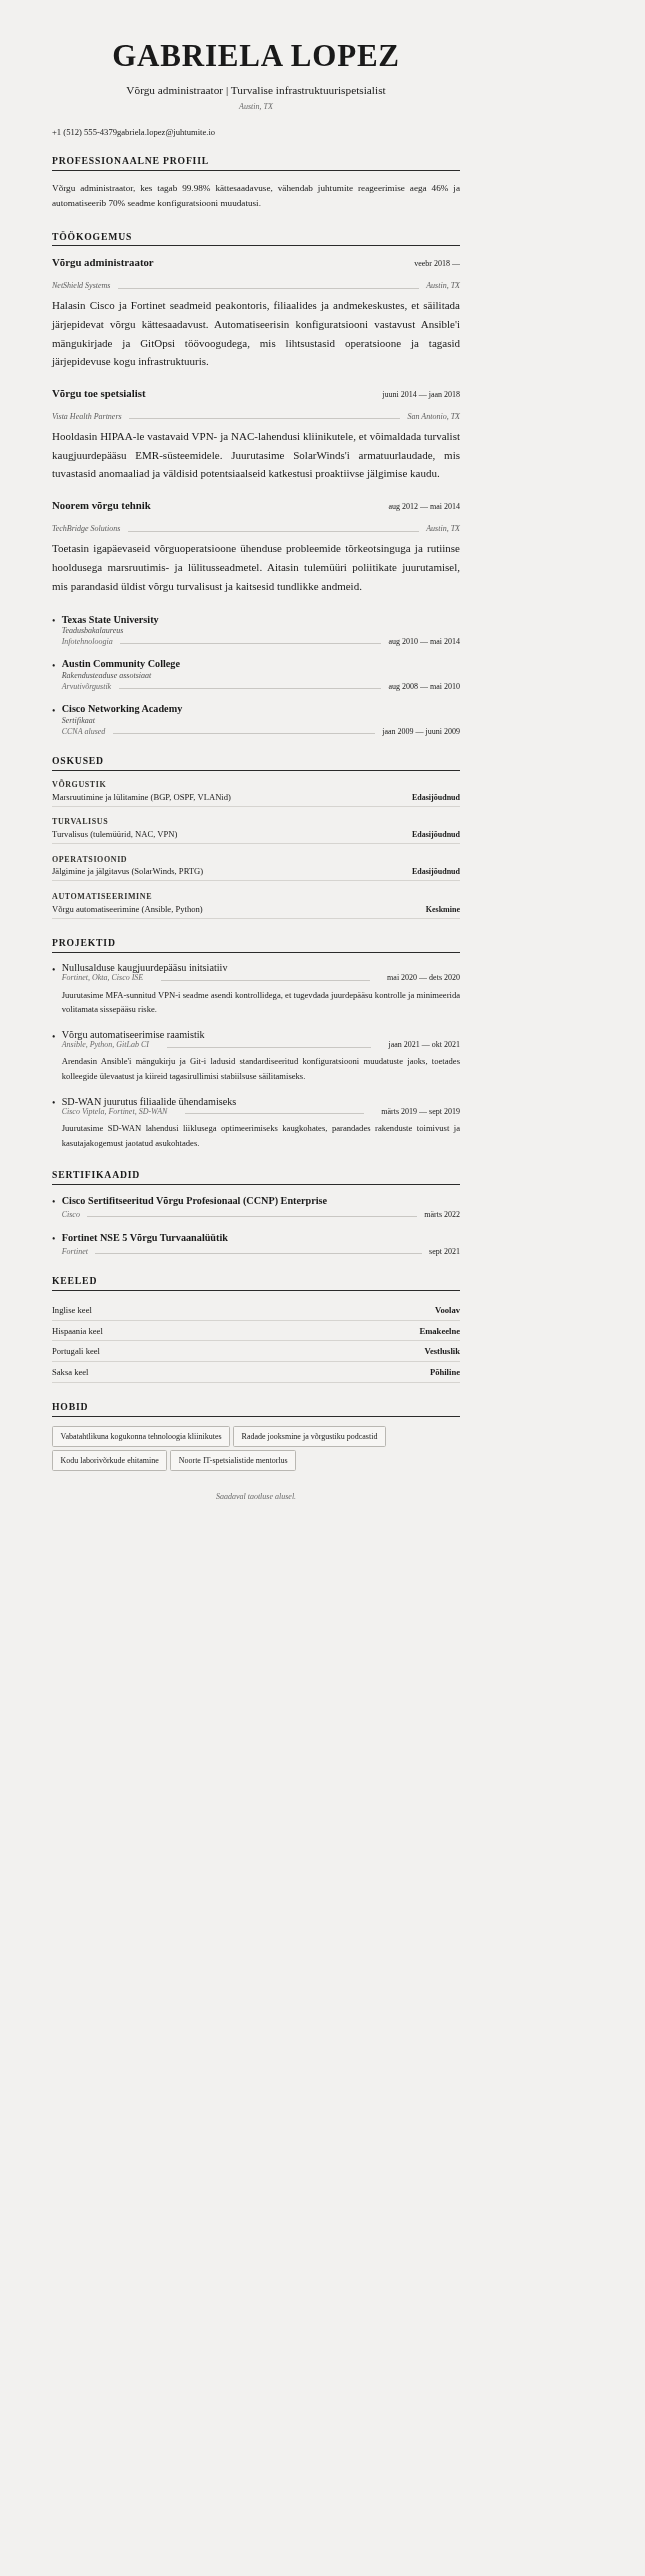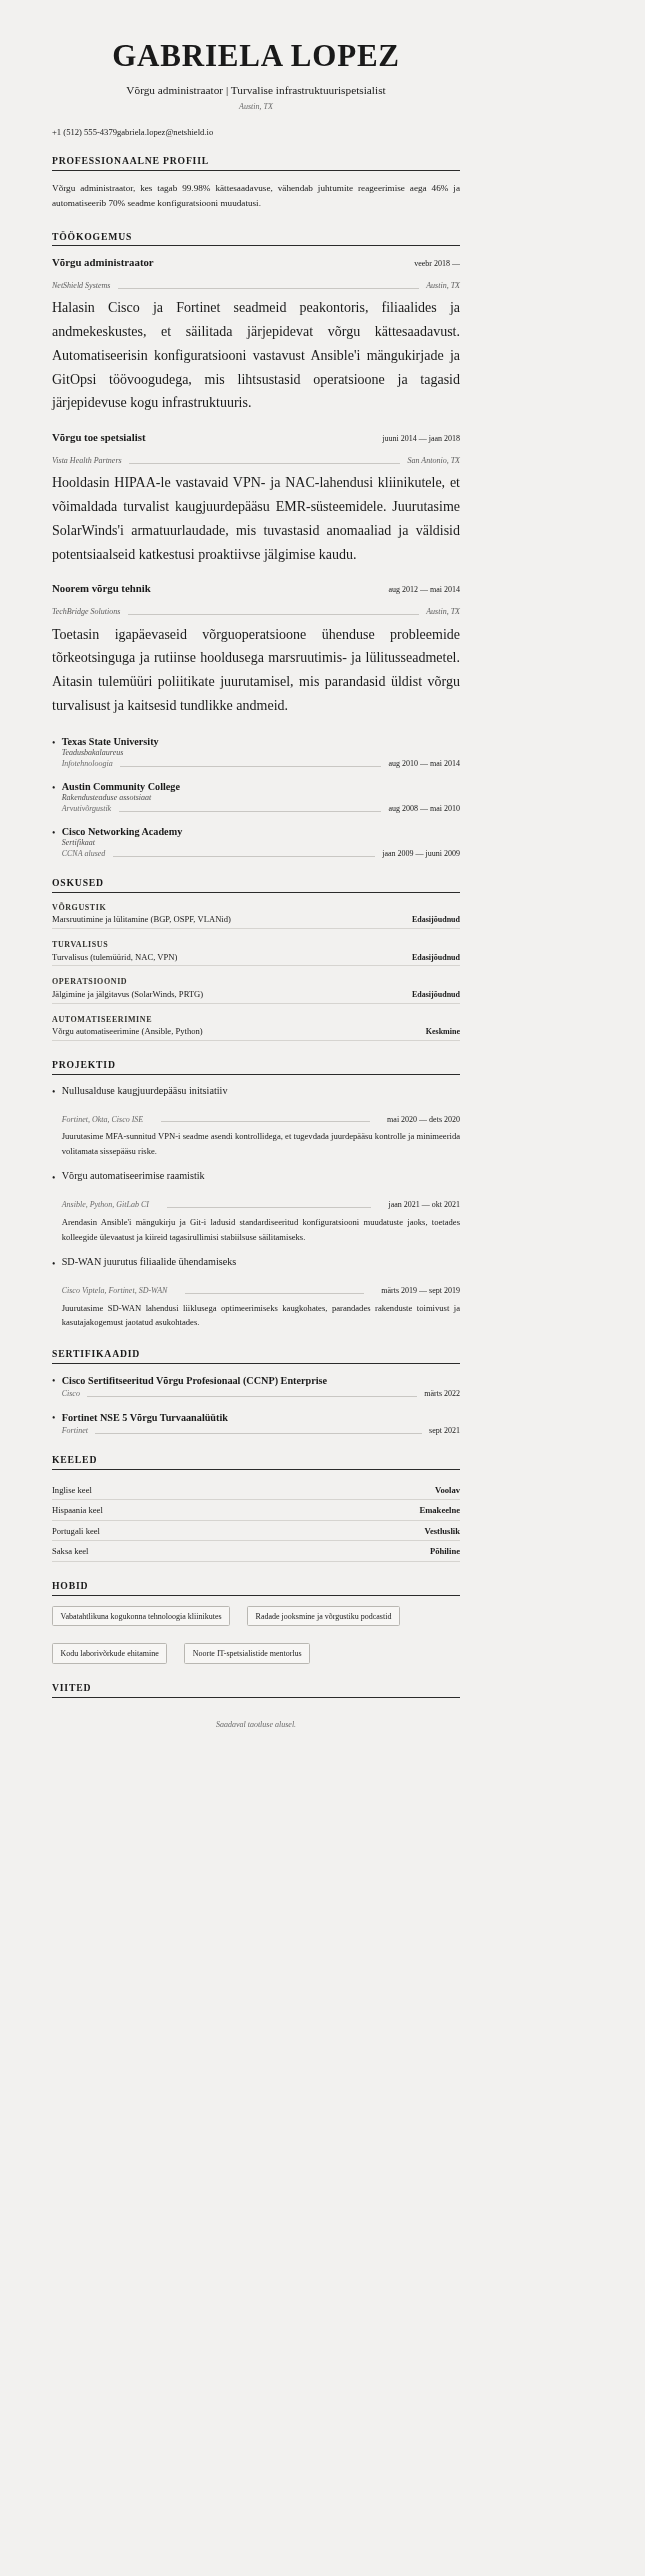--- a/index.html
+++ b/index.html
@@ -70,21 +70,21 @@
   .job-sub {
     display: flex;
     justify-content: space-between;
     align-items: baseline;
     margin-top: 13px;
     margin-bottom: 5.4px;
   }
   .job-company { font-size: 8px; font-style: italic; color: #5c5c5c; }
   .job-location { font-size: 8px; font-style: italic; color: #5c5c5c; }
   .job-desc {
-    font-size: 14px;
+    font-size: 11px;
     line-height: 1.7;
     text-align: justify;
   }
   .rule-sep {
     height: 0.5px;
     background: #c9c7c3;
     flex: 1;
     margin: 0 7.5px 2.7px 7.5px;
   }
   
@@ -126,21 +126,21 @@
     border-bottom: 0.5px solid #d6d4d0;
     padding-bottom: 3.8px;
   }
   .skill-name { font-size: 8.6px; }
   .skill-level { font-size: 8px; font-weight: 700; }
   
   .proj-title { font-size: 10.2px; font-weight: 400; }
   .proj-meta-line {
     display: flex;
     align-items: baseline;
-    margin-top: 19px;
+    margin-top: 0;
     margin-bottom: 4.8px;
     gap: 10px;
   }
   .proj-stack { font-size: 8px; font-style: italic; color: #6a6a6a; }
   .proj-dates { font-size: 8px; white-space: nowrap; }
   .proj-desc { font-size: 8.6px; line-height: 1.7; text-align: justify; }
   
   .cert-name { font-size: 10.2px; font-weight: 700; line-height: 1.3; }
   .cert-line {
     display: flex;
@@ -157,21 +157,21 @@
     border-bottom: 0.5px solid #d6d4d0;
     padding: 4.8px 0;
     font-size: 8.6px;
   }
   .lang-row:first-child { padding-top: 1.1px; }
   .lang-level { font-weight: 700; }
   
   .chips {
     display: flex;
     flex-wrap: wrap;
-    gap: 17px;
+    gap: 3px;
     font-family: Liberation Serif, serif;
   }
   .chip {
     border: 0.5px solid #b9b7b2;
     border-radius: 1.6px;
     padding: 4.8px 7.5px;
     font-size: 8px;
     background: #f7f6f4;
   }
   
@@ -187,21 +187,21 @@
 <body>
 
 <div class="page">
 
   <div>
     <div class="name">GABRIELA LOPEZ</div>
     <div class="headline">Võrgu administraator | Turvalise infrastruktuurispetsialist</div>
     <div class="location">Austin, TX</div>
     <div class="contact-row">
       <span>+1 (512) 555-4379</span>
-      <span>gabriela.lopez@netshield.io</span>
+      <span>gabriela.lopez@juhtumite.io</span>
     </div>
   </div>
 
   <div class="section">
     <div class="section-title">PROFESSIONAALNE PROFIIL</div>
     <div class="summary-text">Võrgu administraator, kes tagab 99.98% kättesaadavuse, vähendab juhtumite reageerimise aega 46% ja automatiseerib 70% seadme konfiguratsiooni muudatusi.</div>
   </div>
 
   <div class="section">
     <div class="section-title">TÖÖKOGEMUS</div>
@@ -420,18 +420,17 @@
     <div class="section-title">HOBID</div>
     <div class="chips">
       <span class="chip">Vabatahtlikuna kogukonna tehnoloogia kliinikutes</span>
       <span class="chip">Radade jooksmine ja võrgustiku podcastid</span>
       <span class="chip">Kodu laborivõrkude ehitamine</span>
       <span class="chip">Noorte IT-spetsialistide mentorlus</span>
     </div>
   </div>
 
   <div class="section">
-    <div class="section-title">VIITED</div>
     <div class="ref-note">Saadaval taotluse alusel.</div>
   </div>
 
 </div>
 
 
 </body></html>

